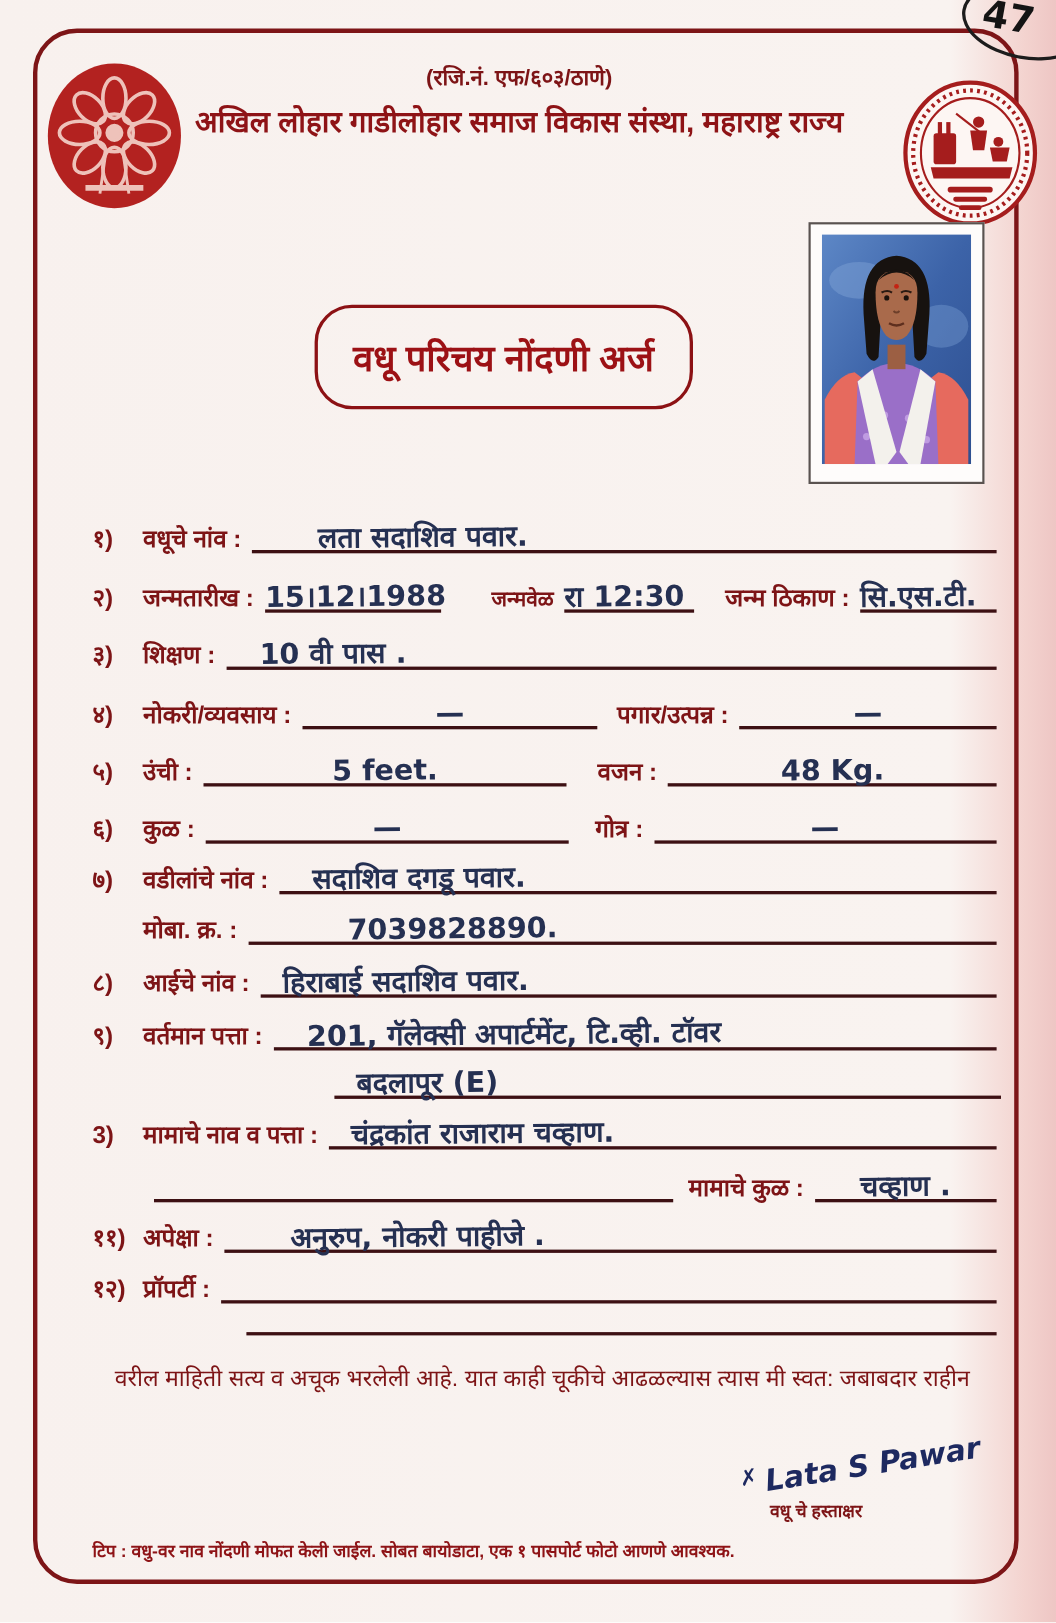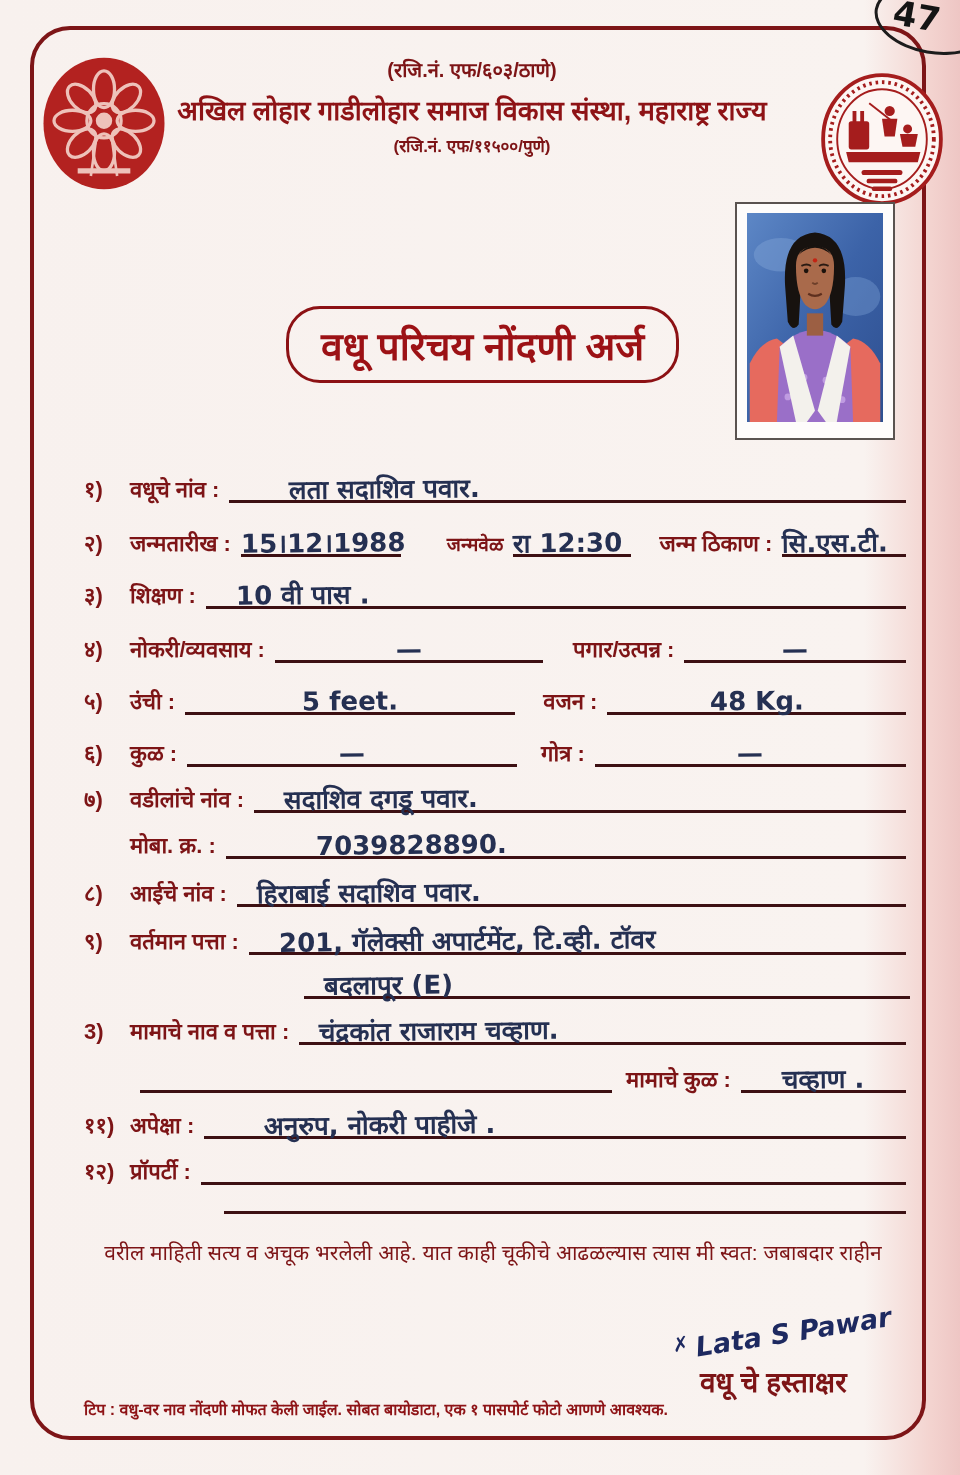--- a/index.html
+++ b/index.html
@@ -22,23 +22,22 @@
   }
   
   .hdr{position:absolute;left:148px;top:44px;width:648px;text-align:center;color:#8e1316;}
   .hdr .t1{font-size:33px;font-weight:bold;line-height:1.15;}
   .hdr .r1{font-size:20px;font-weight:bold;margin-top:12px;color:#7d1416;}
   .hdr .t2{font-size:27px;font-weight:bold;margin-top:8px;color:#8e1316;}
   .hdr .r2{font-size:17px;font-weight:bold;margin-top:6px;color:#7d1416;}
   
   .badge{
     position:absolute;left:286px;top:277px;border:3px solid #8c1114;border-radius:34px;
-    padding:9px 32px;font-size:39px;font-weight:bold;color:#9c1115;background:transparent;
+    padding:22px 32px;font-size:33px;font-weight:bold;color:#9c1115;background:transparent;
     white-space:nowrap;
-    margin-top:29px;
   }
   
   .photo-frame{
     position:absolute;left:735px;top:202px;width:160px;height:238px;
     background:#fefcfb;border:2px solid #5a5350;box-sizing:border-box;
     padding:9px 10px 16px 10px;
   }
   .photo-inner{width:100%;height:100%;overflow:hidden;}
   
   .row{
@@ -63,21 +62,21 @@
   
   .decl{position:absolute;left:88px;top:1238px;width:810px;color:#7d1416;font-size:21px;font-weight:normal;text-align:center;}
   .note{position:absolute;left:84px;top:1398px;width:830px;color:#8e1316;font-size:16px;font-weight:bold;}
   
   .sig-hand{
     position:absolute;left:672px;top:1318px;color:#1d2960;font-size:27px;
     font-family:"DejaVu Sans",sans-serif;font-style:italic;font-weight:600;
     transform:rotate(-9deg);white-space:nowrap;
   }
   .sig-hand .mark{font-size:20px;margin-right:6px;display:inline-block;transform:translateY(-8px);}
-  .sig-label{position:absolute;left:700px;top:1362px;color:#7d1416;font-size:28px;font-weight:bold;}
+  .sig-label{position:absolute;left:700px;top:1362px;color:#7d1416;font-size:16px;font-weight:bold;}
 </style>
 </head>
 <body>
 
 <div class="page">
 
   <div class="frame"></div>
 
   <div class="corner-circ">
     <span>47</span>
@@ -125,21 +124,20 @@
         <rect x="38" y="83" width="24" height="3.5" rx="1.5"></rect>
         <rect x="42" y="89" width="16" height="3.5" rx="1.5"></rect>
       </g>
       <line x1="40" y1="24" x2="58" y2="38" stroke="#a51d1d" stroke-width="1.5"></line>
     </svg>
   </div>
 
   <div class="hdr">
     <div class="r1">(रजि.नं. एफ/६०३/ठाणे)</div>
     <div class="t2">अखिल लोहार गाडीलोहार समाज विकास संस्था, महाराष्ट्र राज्य</div>
-    <div class="r2">(रजि.नं. एफ/११५००/पुणे)</div>
   </div>
 
   <div class="badge">
     <span>वधू परिचय नोंदणी अर्ज</span>
   </div>
 
   <div class="photo-frame">
     <div class="photo-inner">
       <svg viewBox="0 0 100 150" width="100%" height="100%" preserveAspectRatio="none">
         <defs>
@@ -218,21 +216,21 @@
         <span class="hw">10 वी पास .</span>
       </span>
   </div>
 
   <div class="row" style="top:630px;">
     <span class="num">४)</span>
     <span class="lbl">नोकरी/व्यवसाय :</span>
     <span class="fill fixed center" style="width:268px;">
         <span class="hw">—</span>
       </span>
-    <span class="lbl" style="margin-left:30px;">पगार/उत्पन्न :</span>
+    <span class="lbl" style="margin-left:18px;">पगार/उत्पन्न :</span>
     <span class="fill center">
         <span class="hw">—</span>
       </span>
   </div>
 
   <div class="row" style="top:682px;">
     <span class="num">५)</span>
     <span class="lbl">उंची :</span>
     <span class="fill fixed center" style="width:330px;">
         <span class="hw">5 feet.</span>

